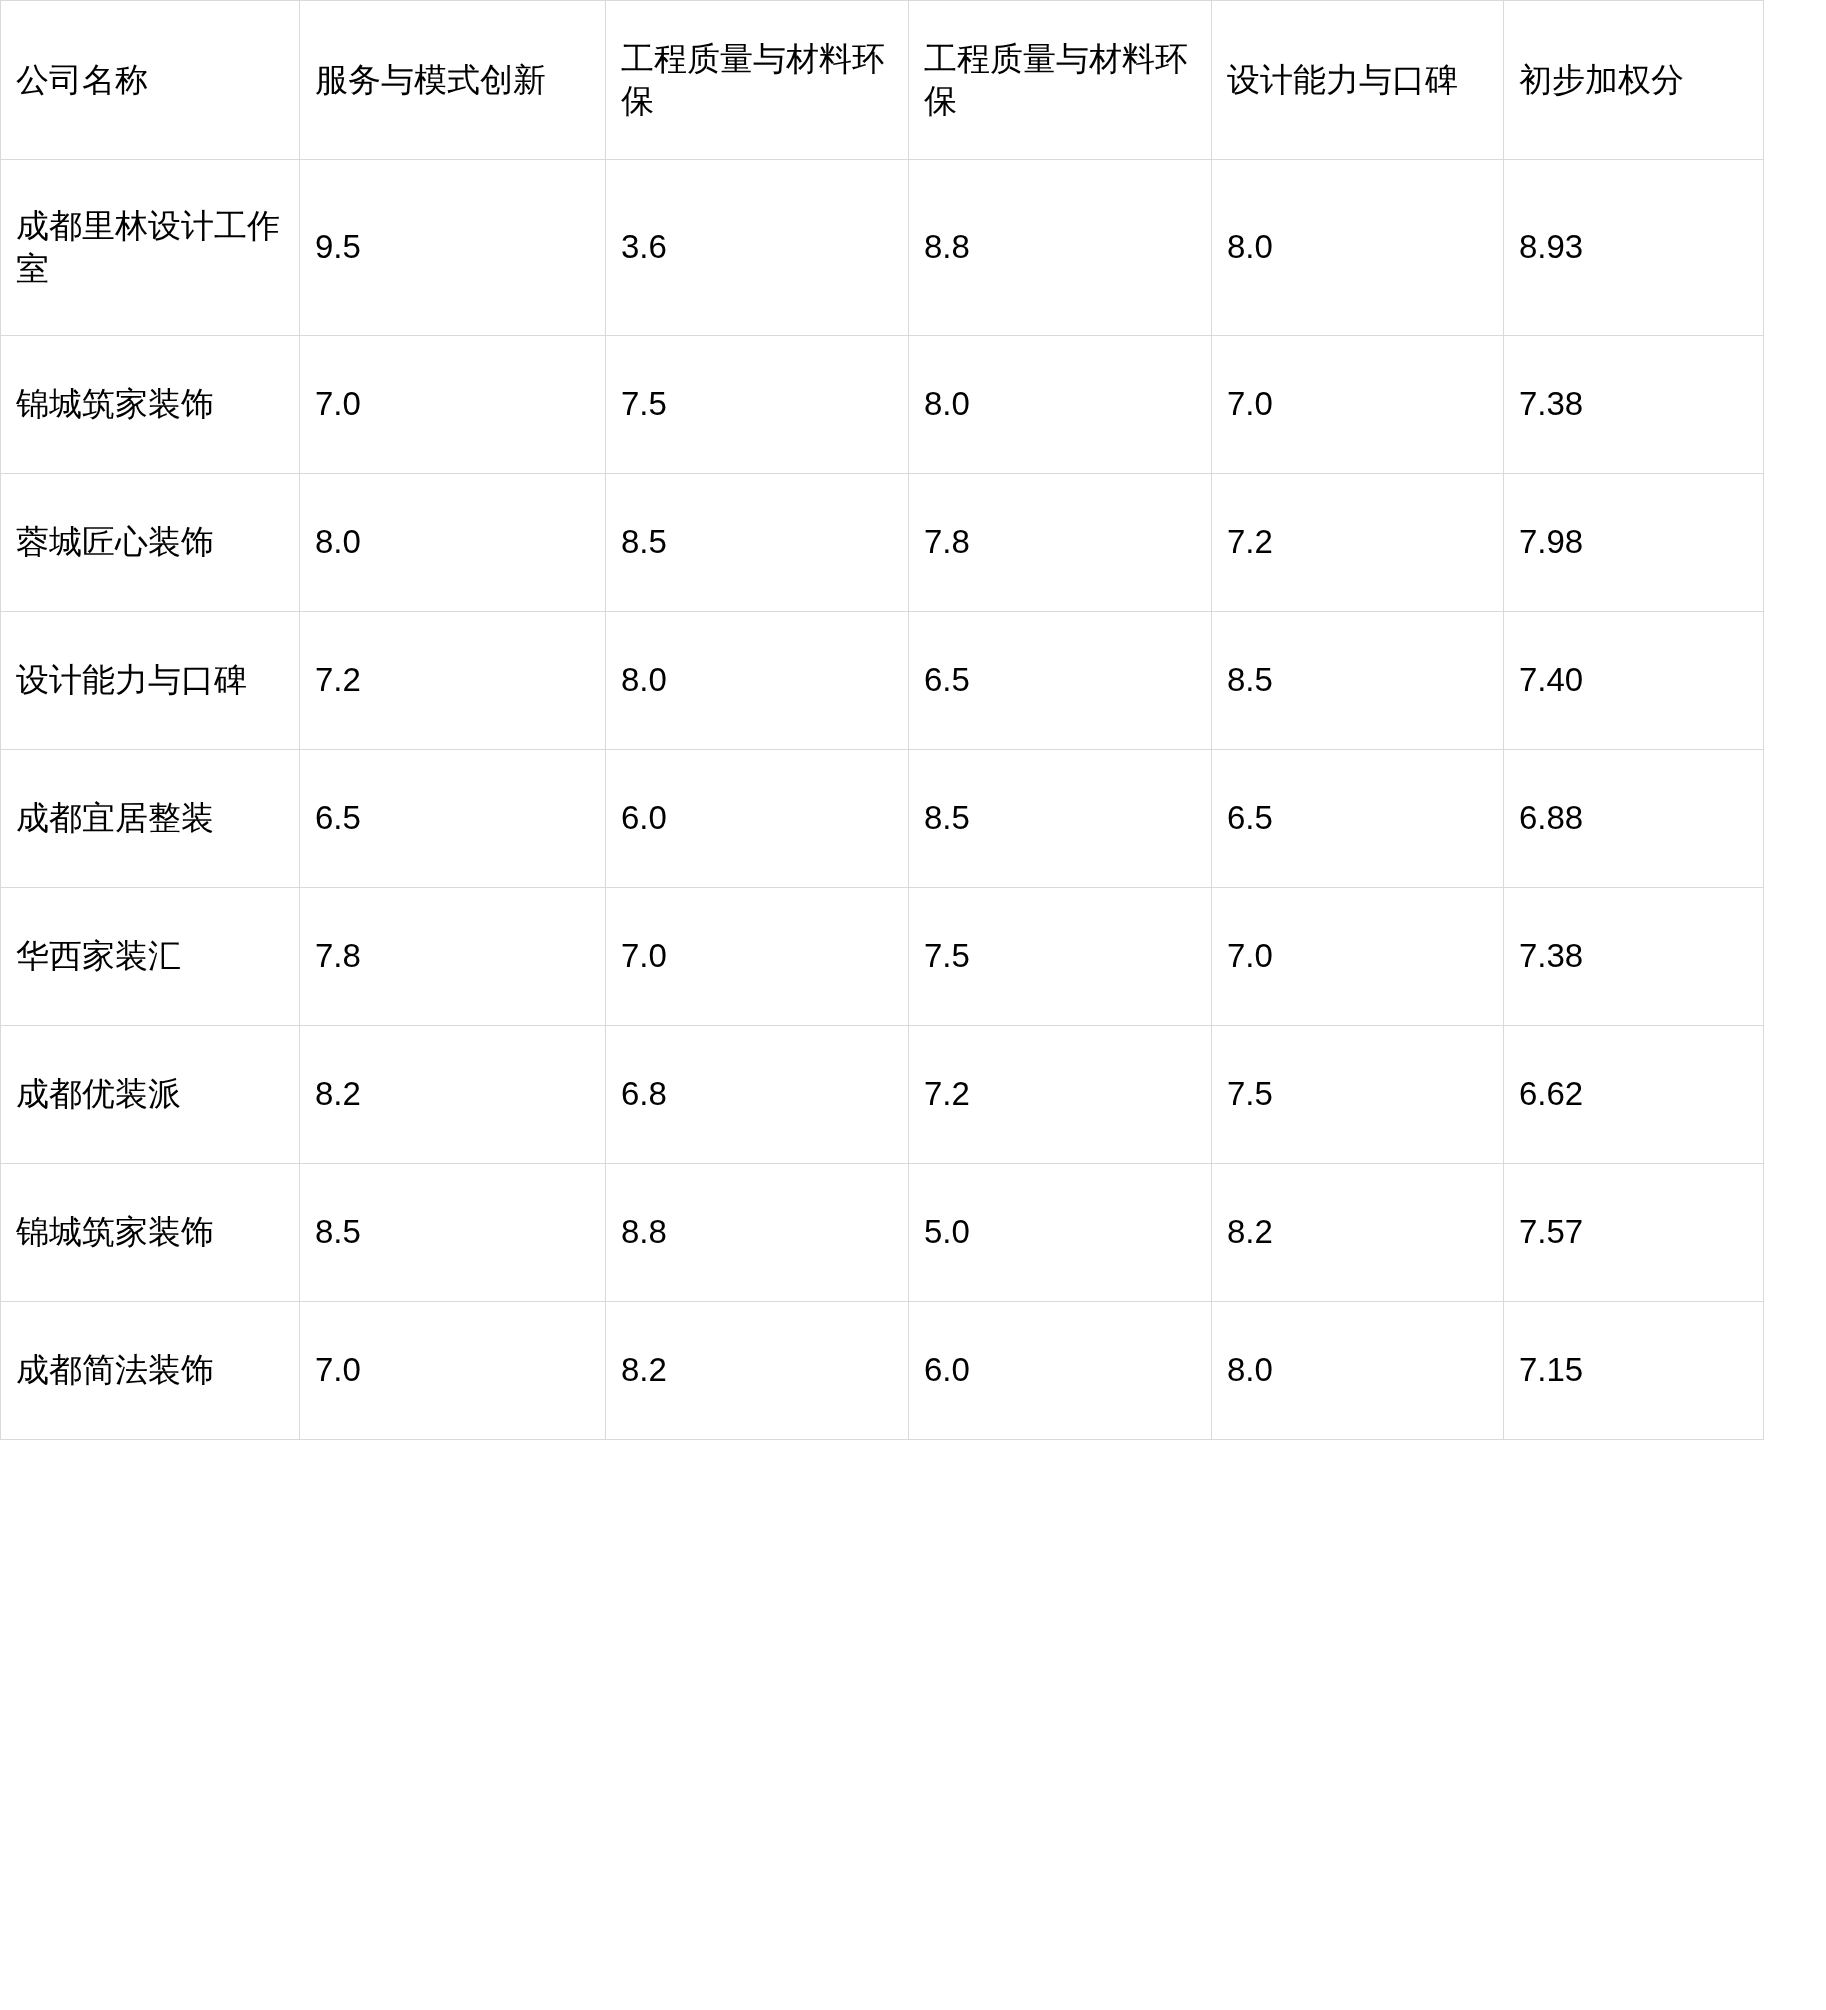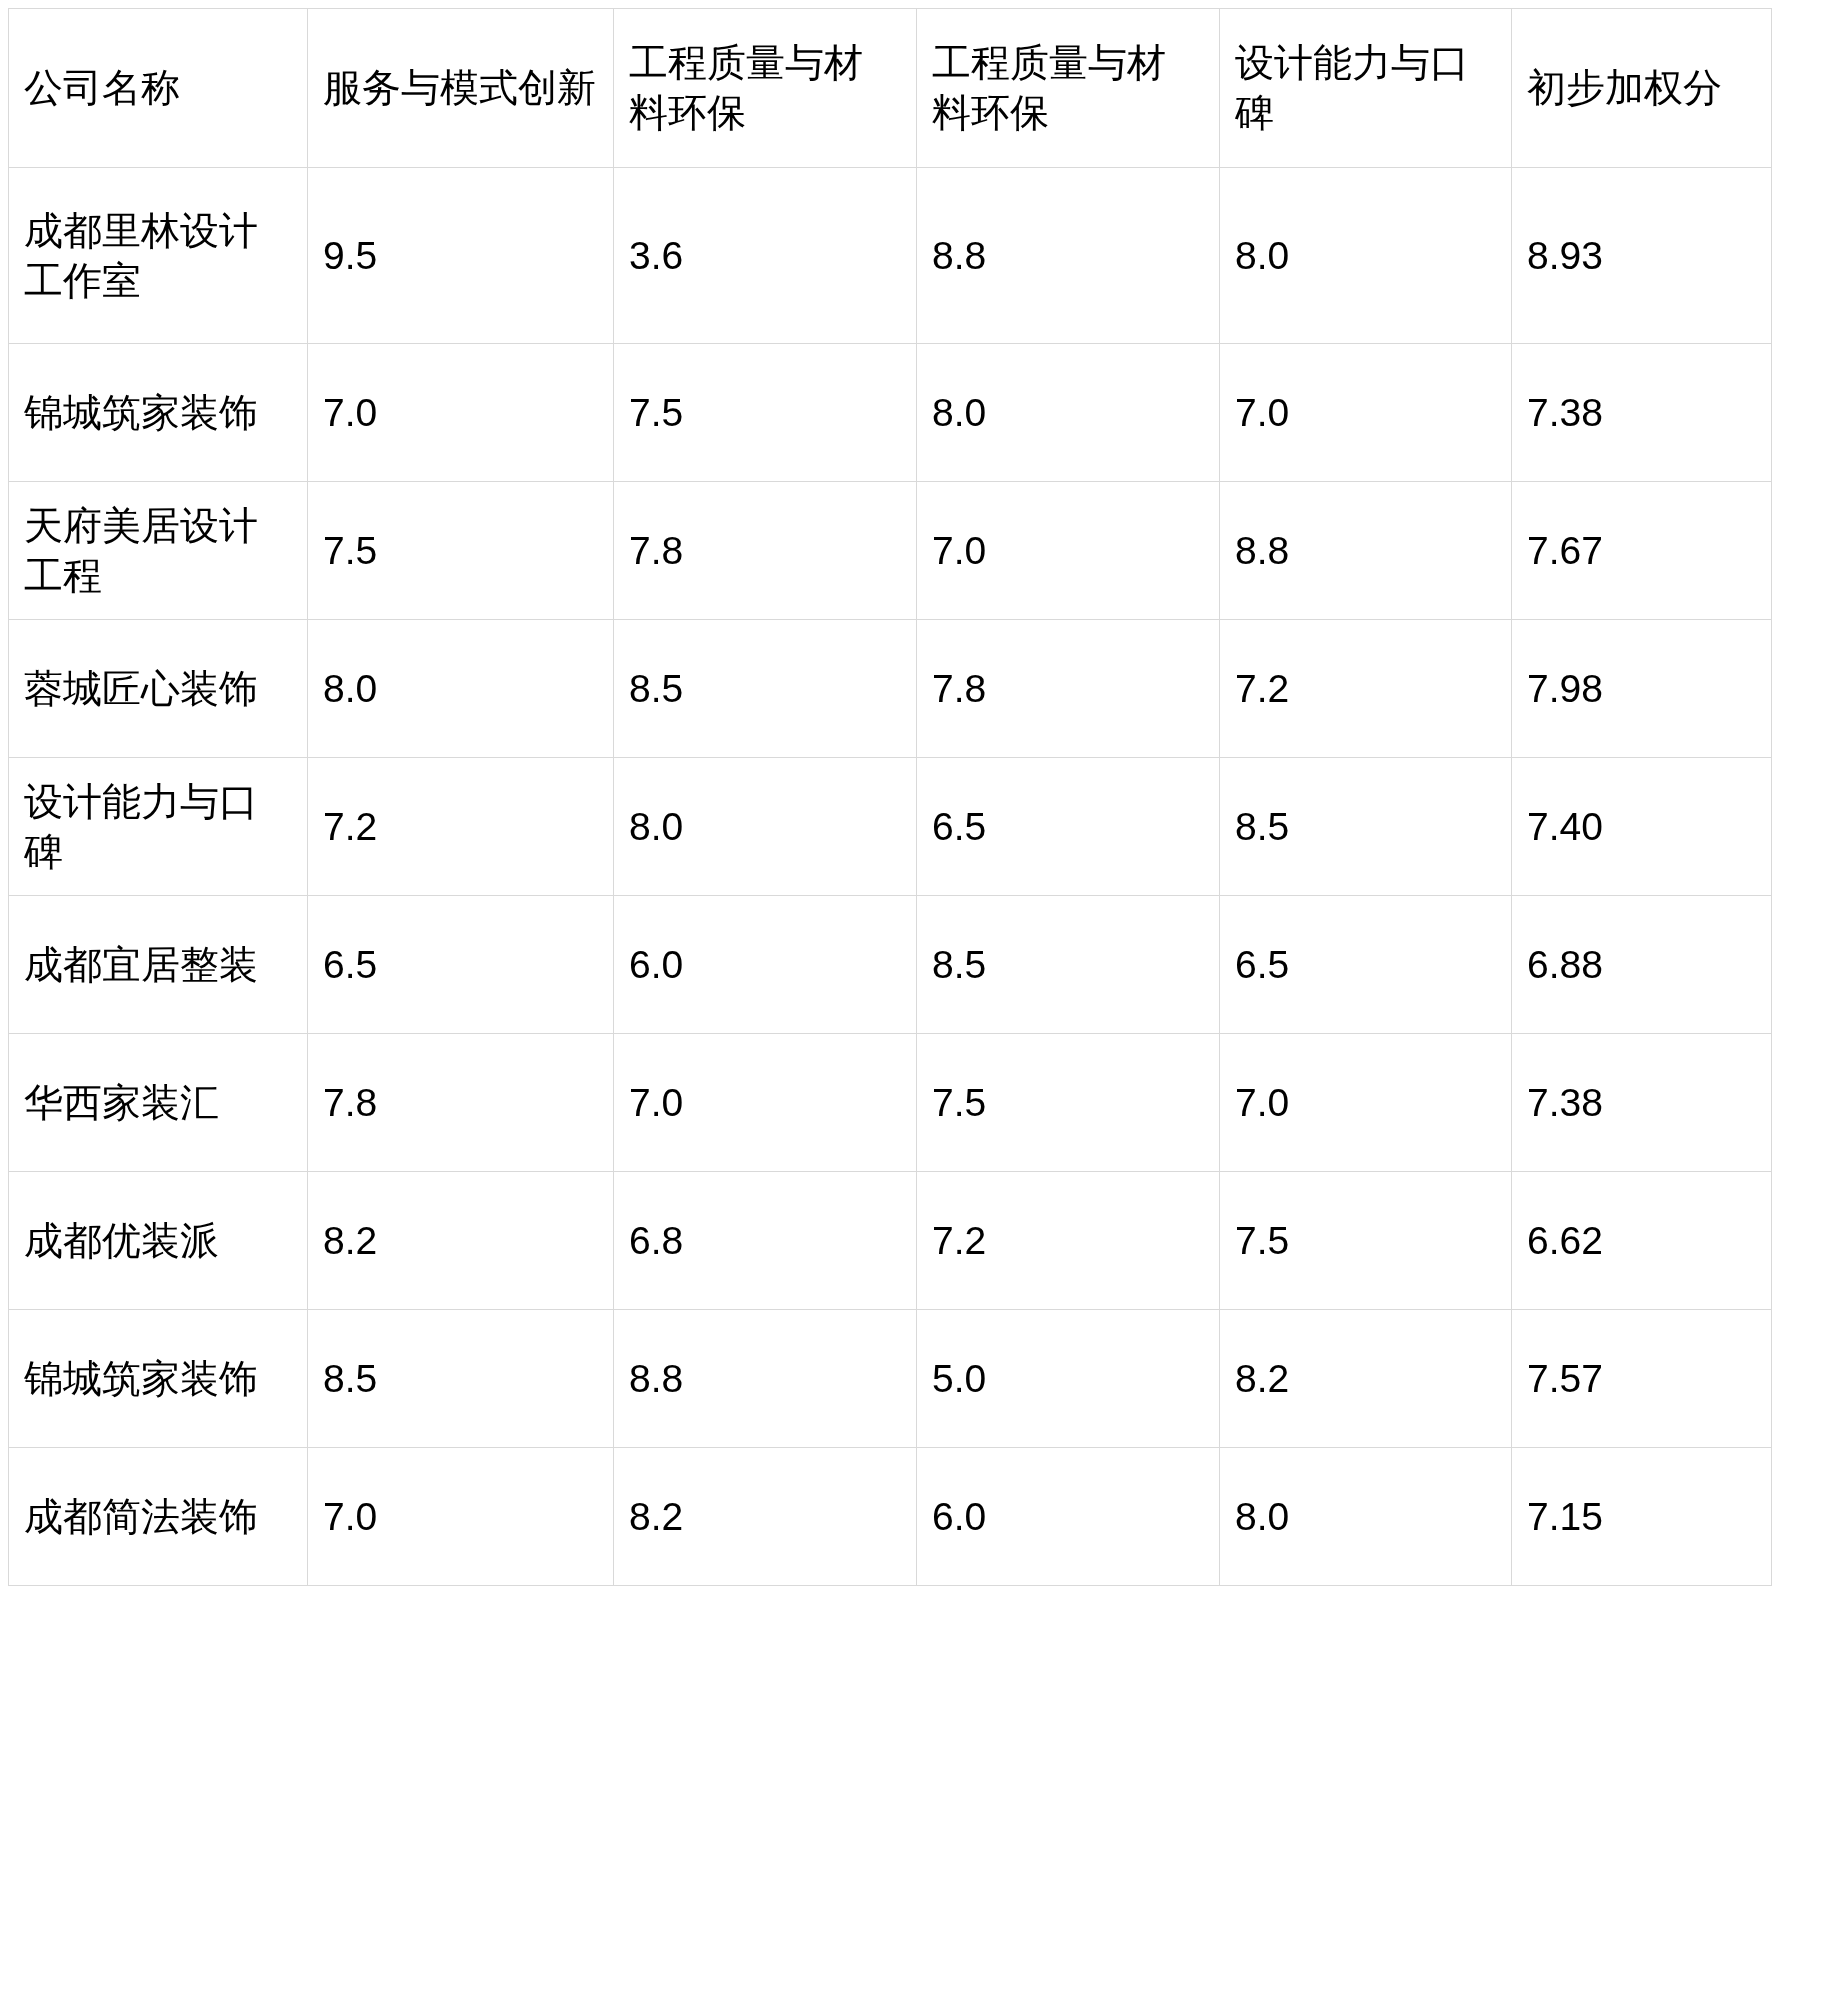--- a/index.html
+++ b/index.html
@@ -16,22 +16,22 @@
   }
   .sheet {
     width: 1827px;
     box-sizing: border-box;
     padding: 0;
   }
   table.score-table {
     border-collapse: collapse;
     table-layout: fixed;
     width: 1764px;
-    margin: 8px;
-    font-size: 39px;
+    margin: 0;
+    font-size: 33px;
     line-height: 1.28;
   }
   table.score-table col.c0 { width: 299px; }
   table.score-table col.c1 { width: 306px; }
   table.score-table col.c2 { width: 303px; }
   table.score-table col.c3 { width: 303px; }
   table.score-table col.c4 { width: 292px; }
   table.score-table col.c5 { width: 260px; }
 
   table.score-table th,
@@ -102,28 +102,20 @@
       </tr>
       <tr>
         <td class="name-cell">锦城筑家装饰</td>
         <td>7.0</td>
         <td>7.5</td>
         <td>8.0</td>
         <td>7.0</td>
         <td>7.38</td>
       </tr>
       <tr>
-        <td class="name-cell">天府美居设计工程</td>
-        <td>7.5</td>
-        <td>7.8</td>
-        <td>7.0</td>
-        <td class="bold">8.8</td>
-        <td>7.67</td>
-      </tr>
-      <tr>
         <td class="name-cell">蓉城匠心装饰</td>
         <td>8.0</td>
         <td class="bold">8.5</td>
         <td>7.8</td>
         <td>7.2</td>
         <td>7.98</td>
       </tr>
       <tr>
         <td class="name-cell">设计能力与口碑</td>
         <td>7.2</td>

